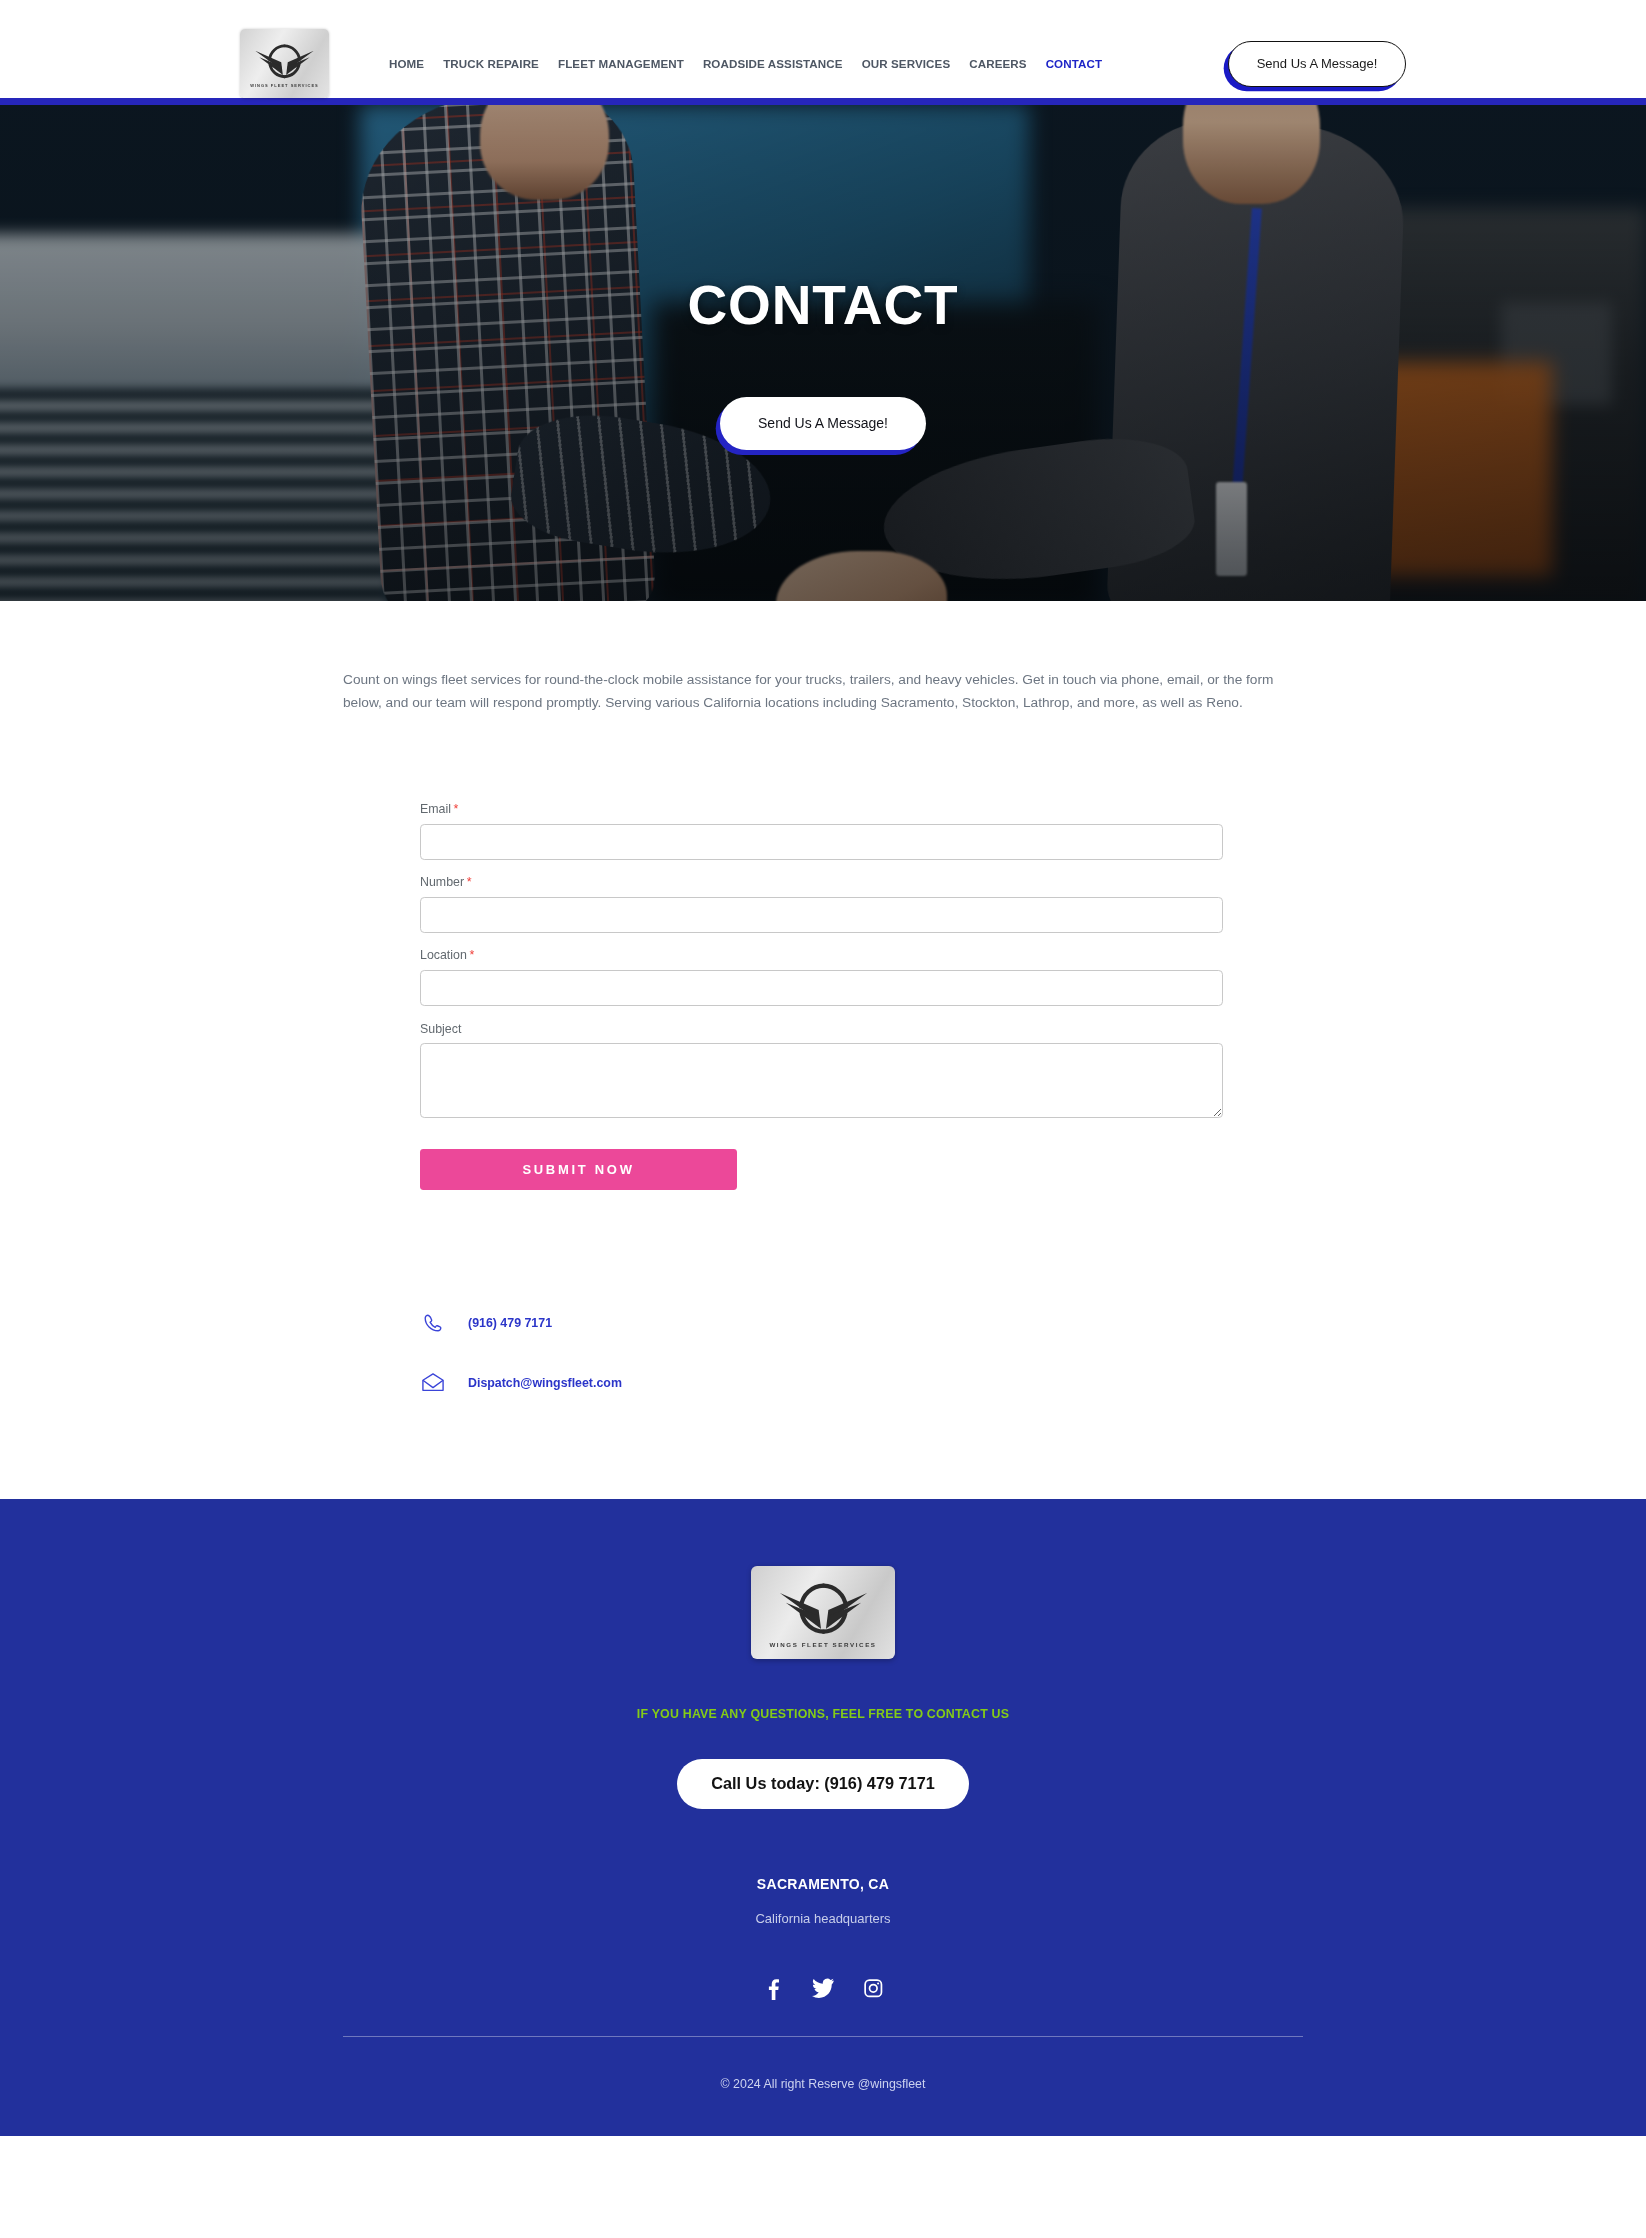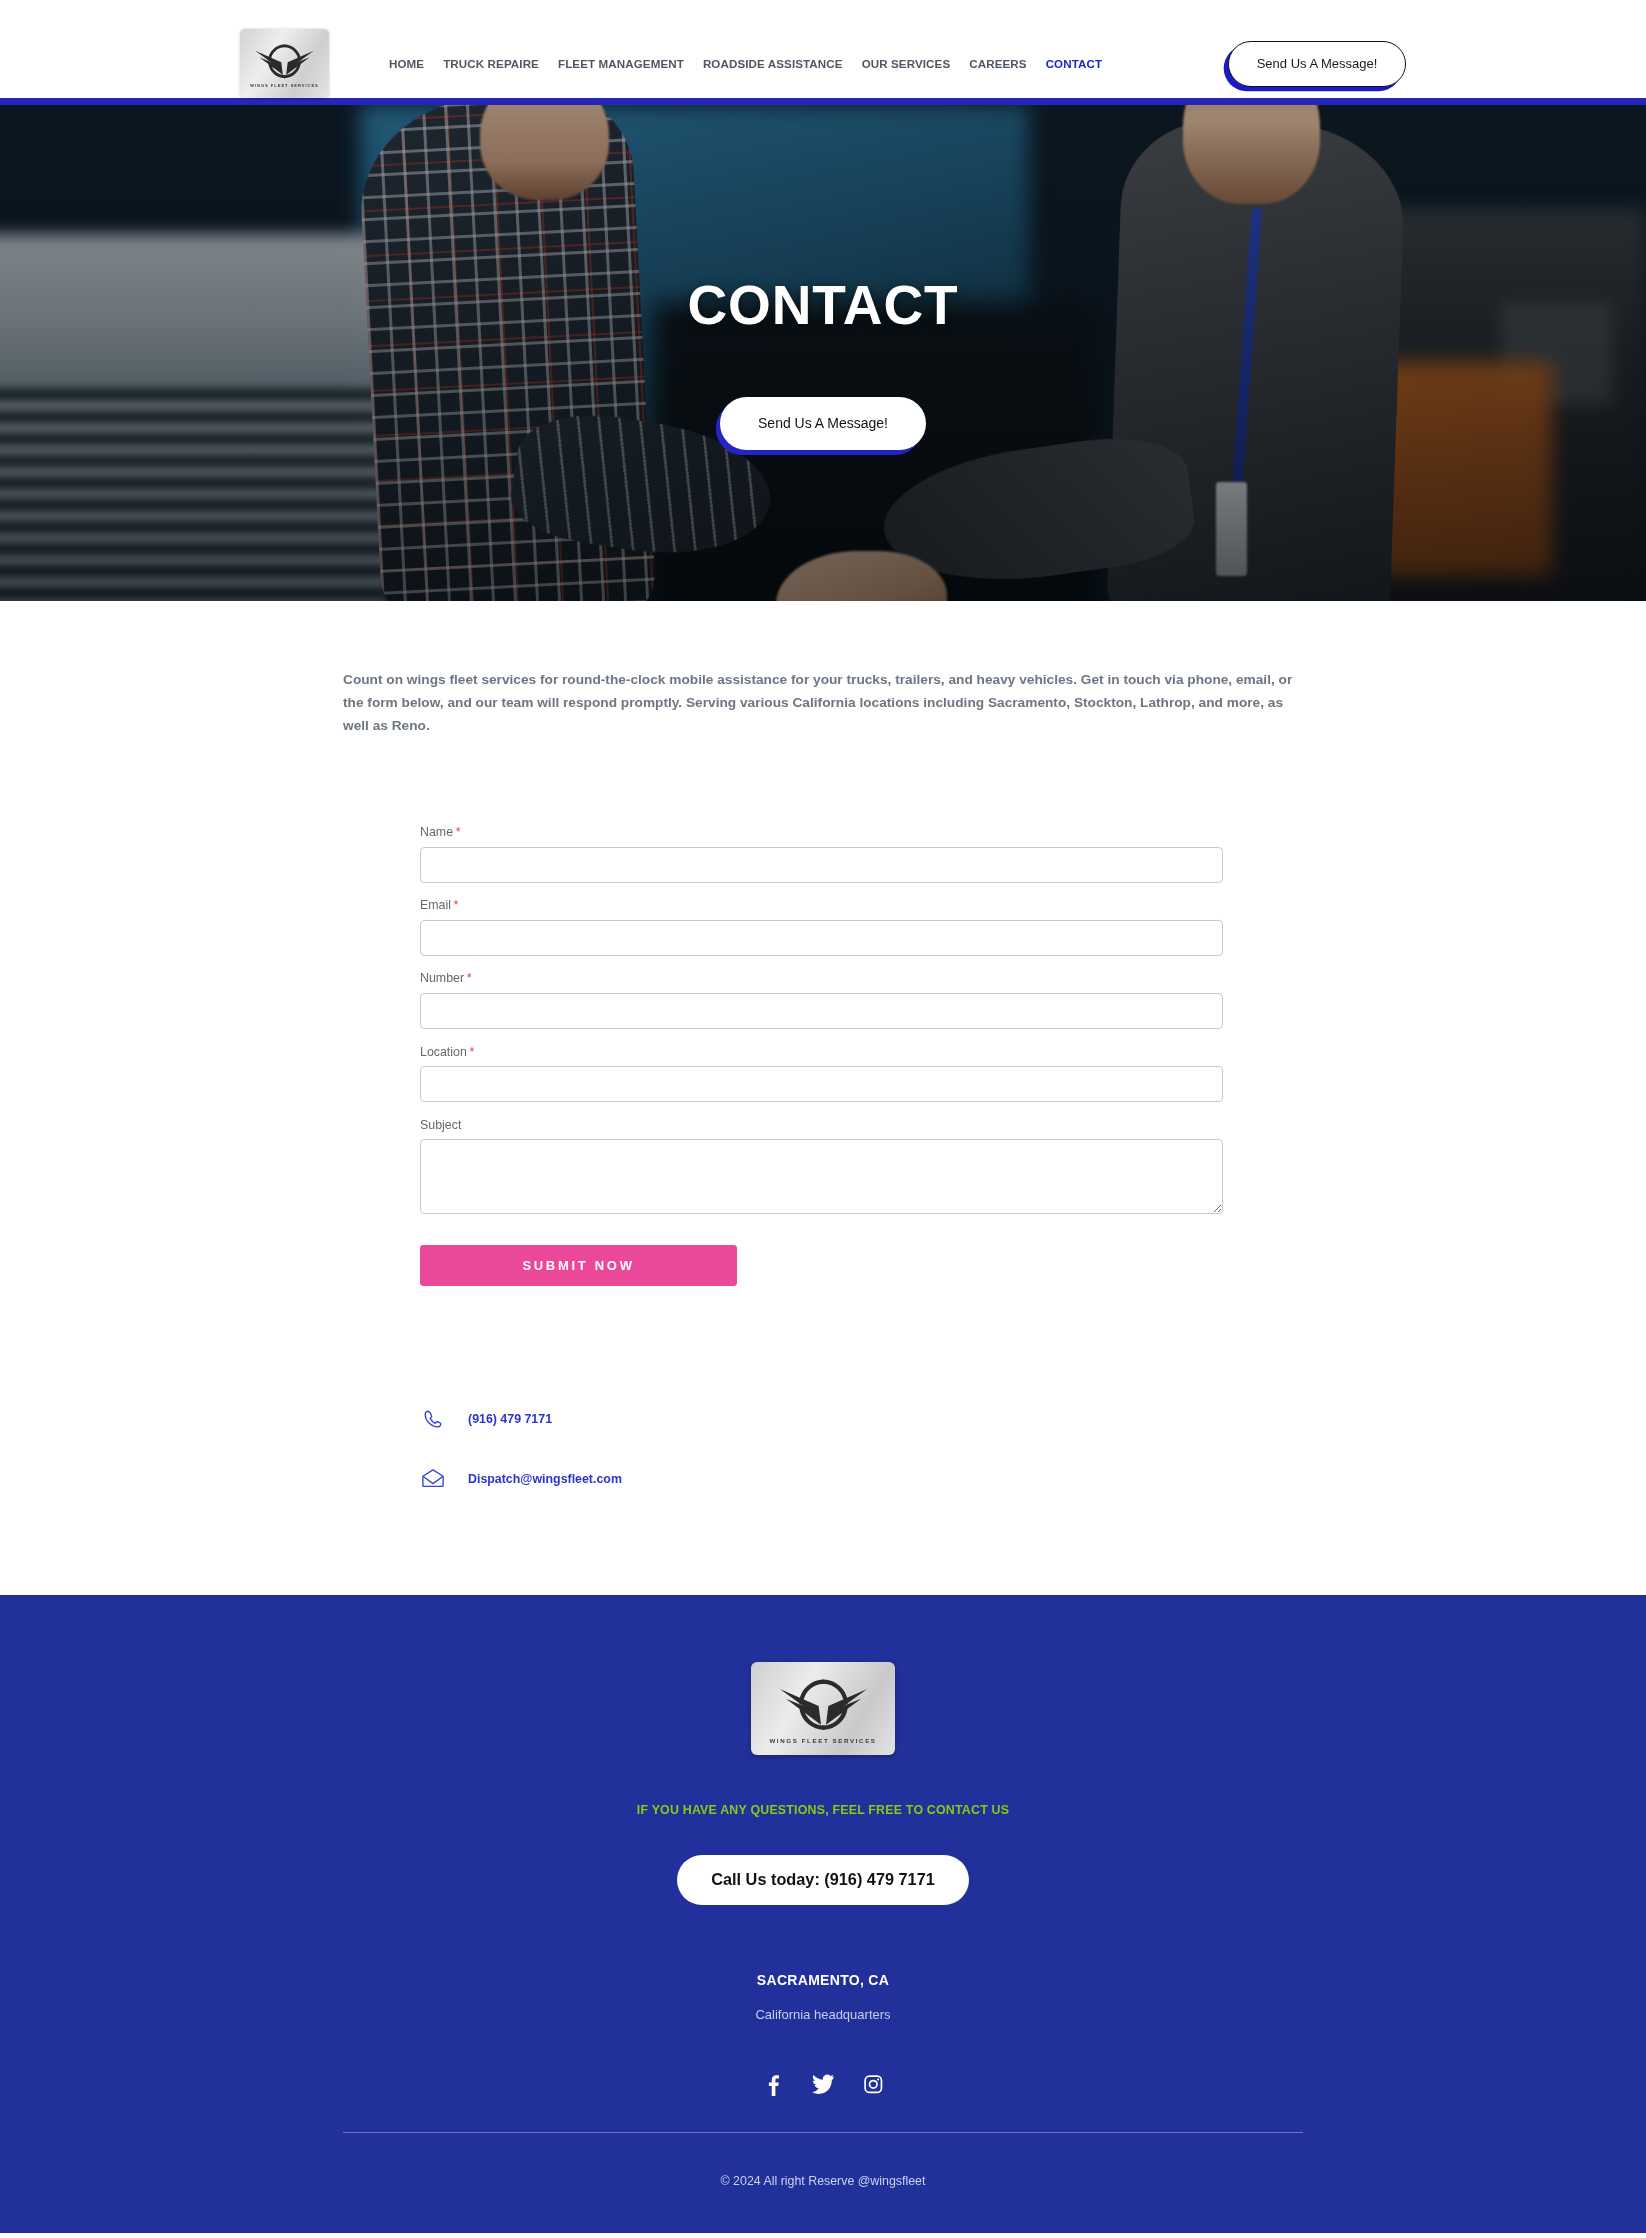--- a/index.html
+++ b/index.html
@@ -214,21 +214,20 @@
 
   
   .main { background:#ffffff; padding-top:0; }
   .wrap { width:960px; margin:0 auto; }
   .intro {
     padding-top:53px;
     font-size:13.7px;
     line-height:23px;
     color:#6d7682;
     max-width:960px;
-    font-weight:bold;
   }
   .form-area { width:806px; margin:0 auto 0 auto; padding-top:75px; }
   .field { margin-bottom:15.4px; }
   .field-label {
     font-size:12.4px; color:#62696f; margin-bottom:7.7px; display:block;
   }
   .req { color:#f0413b; margin-left:2.6px; }
   .field input[type=text] {
     width:803px; height:36px;
     border:0.9px solid #c8c8c8; border-radius:4.3px;
@@ -364,26 +363,20 @@
     <button class="hero-cta">Send Us A Message!</button>
   </div>
 </section>
 
 <main class="main">
   <div class="wrap">
     <p class="intro">Count on wings fleet services for round-the-clock mobile assistance for your trucks, trailers, and heavy vehicles. Get in touch via phone, email, or the form below, and our team will respond promptly. Serving various California locations including Sacramento, Stockton, Lathrop, and more, as well as Reno.</p>
   </div>
 
   <form class="form-area">
-    <div class="field">
-      <label class="field-label">
-        <span>Name</span><span class="req">*</span>
-      </label>
-      <input type="text" placeholder="" style="">
-    </div>
 
     <div class="field">
       <label class="field-label">
         <span>Email</span><span class="req">*</span>
       </label>
       <input type="text" placeholder="" style="">
     </div>
 
     <div class="field">
       <label class="field-label">

